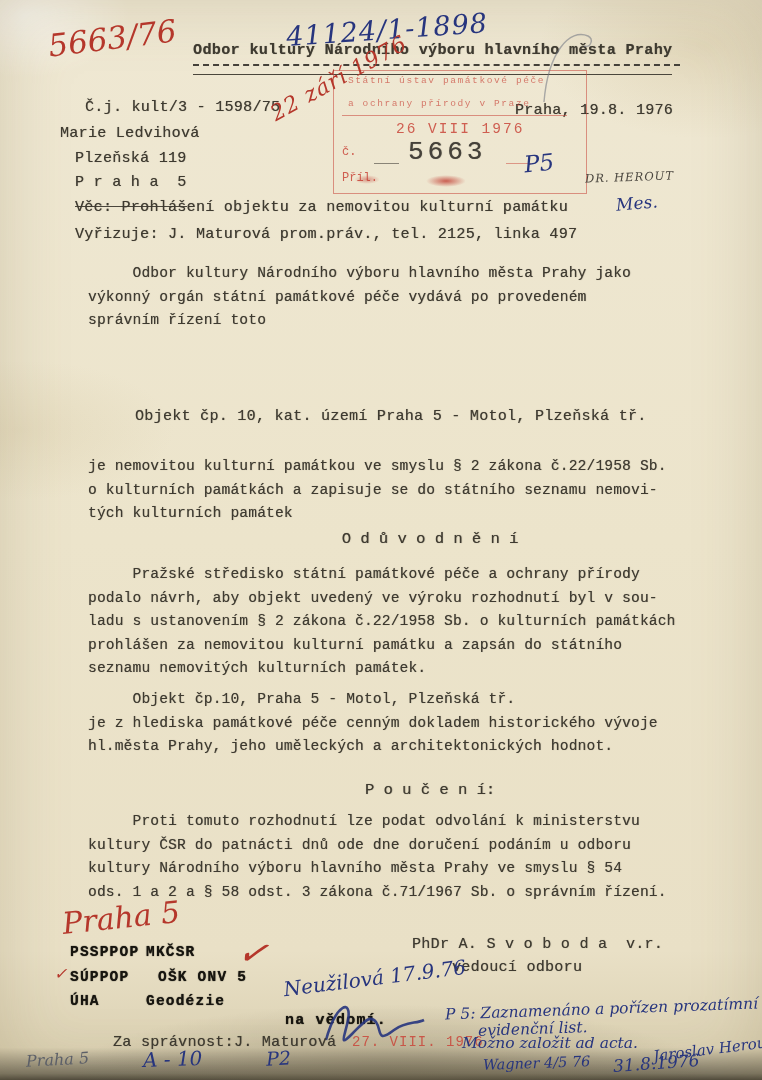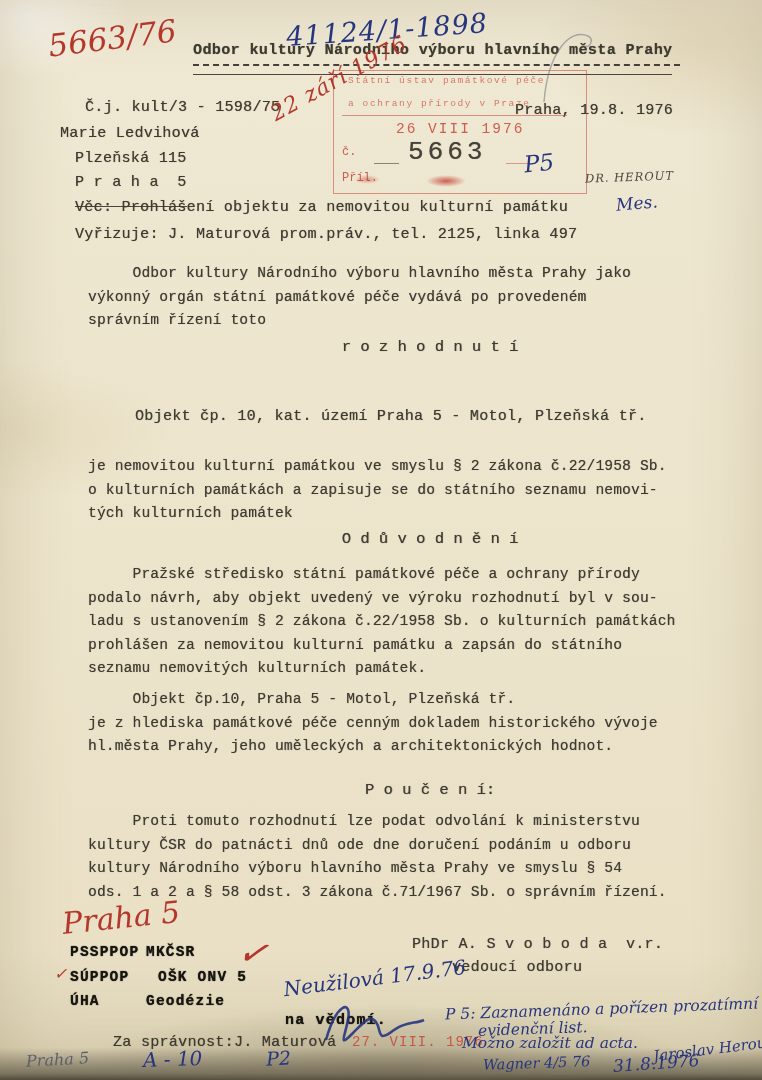--- a/index.html
+++ b/index.html
@@ -42,21 +42,21 @@
   <div class="abs hand hred" style="left:48px;top:20px;font-size:31px;transform:rotate(-7deg);">5663/76</div>
   <div class="abs hand hblue" style="left:286px;top:14px;font-size:27px;transform:rotate(-4deg);letter-spacing:1px;">41124/1-1898</div>
 
   <div class="abs type lhead uline" style="left:193px;top:42px;">Odbor kultury Národního výboru hlavního města Prahy</div>
   <div class="abs" style="left:193px;top:64px;width:487px;border-bottom:2.5px dashed #45413a;"></div>
 
   <div class="abs type" style="left:85px;top:99px;">Č.j. kult/3 - 1598/75</div>
   <div class="abs type" style="left:515px;top:102px;">Praha, 19.8. 1976</div>
 
   <div class="abs type" style="left:60px;top:125px;">Marie Ledvihová</div>
-  <div class="abs type" style="left:75px;top:150px;">Plzeňská 115</div>
+  <div class="abs type" style="left:75px;top:150px;">Plzeňská 119</div>
   <div class="abs type uline" style="left:75px;top:174px;">P r a h a  5</div>
 
   <div class="abs stampbox" style="left:333px;top:70px;width:252px;height:122px;">
     <div class="abs stampred smudge" style="left:14px;top:4px;font-size:9.5px;letter-spacing:1.6px;opacity:.8;white-space:pre;">Státní ústav památkové péče</div>
     <div class="abs stampred smudge" style="left:14px;top:27px;font-size:9.5px;letter-spacing:1.6px;opacity:.8;white-space:pre;">a ochrany přírody v Praze</div>
     <div class="abs" style="left:8px;top:44px;width:225px;border-top:1.6px solid rgba(201,69,58,.55);"></div>
     <div class="abs stampred smudge" style="left:62px;top:50px;font-size:14.5px;letter-spacing:2px;white-space:pre;">26 VIII 1976</div>
     <div class="abs stampred smudge" style="left:8px;top:74px;font-size:12px;white-space:pre;">č.</div>
     <div class="abs" style="left:40px;top:92px;width:25px;border-top:1.6px solid rgba(70,66,58,.6);"></div>
     <div class="abs type smudge" style="left:74px;top:66px;font-size:26px;letter-spacing:4px;color:#45413a;">5663</div>
@@ -73,21 +73,20 @@
     <path d="M8,80 C12,30 34,6 52,14 C58,17 55,26 48,24" fill="none" stroke="#6d7280" stroke-width="1.4" opacity=".55"></path>
   </svg>
 
   <div class="abs type" style="left:75px;top:199px;">Věc: Prohlášení objektu za nemovitou kulturní památku</div>
   <div class="abs hand hblue" style="left:616px;top:193px;font-size:17px;transform:rotate(-5deg);">Mes.</div>
   <div class="abs type" style="left:75px;top:226px;">Vyřizuje: J. Maturová prom.práv., tel. 2125, linka 497</div>
 
   <div class="abs para" style="left:88px;top:262px;width:625px;">     Odbor kultury Národního výboru hlavního města Prahy jako
 výkonný orgán státní památkové péče vydává po provedeném
 správním řízení toto</div>
-  <div class="abs heading" style="left:170px;top:338px;width:520px;">r o z h o d n u t í</div>
 
   <div class="abs type" style="left:135px;top:408px;">Objekt čp. 10, kat. území Praha 5 - Motol, Plzeňská tř.</div>
 
   <div class="abs para" style="left:88px;top:455px;width:625px;">je nemovitou kulturní památkou ve smyslu § 2 zákona č.22/1958 Sb.
 o kulturních památkách a zapisuje se do státního seznamu nemovi-
 tých kulturních památek</div>
   <div class="abs heading" style="left:170px;top:530px;width:520px;">O d ů v o d n ě n í</div>
 
   <div class="abs para" style="left:88px;top:563px;width:640px;">     Pražské středisko státní památkové péče a ochrany přírody
 podalo návrh, aby objekt uvedený ve výroku rozhodnutí byl v sou-

